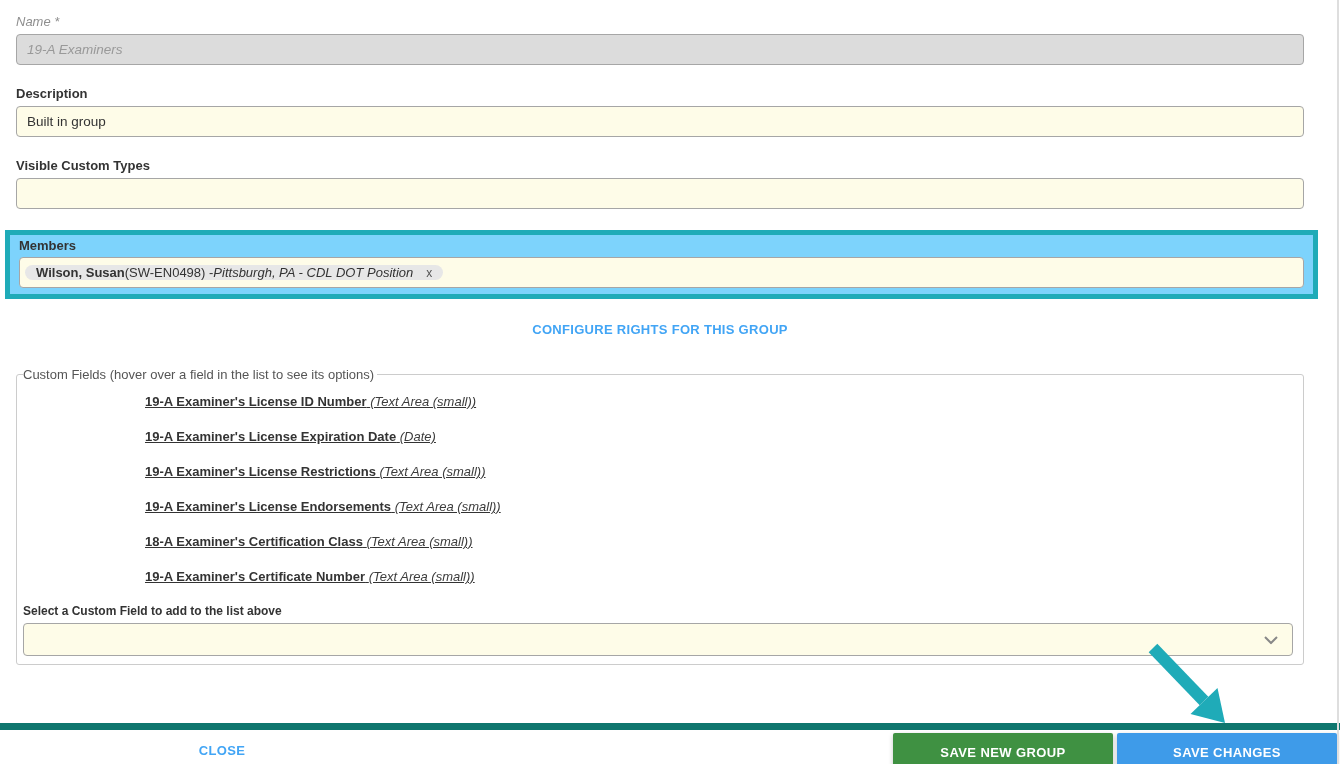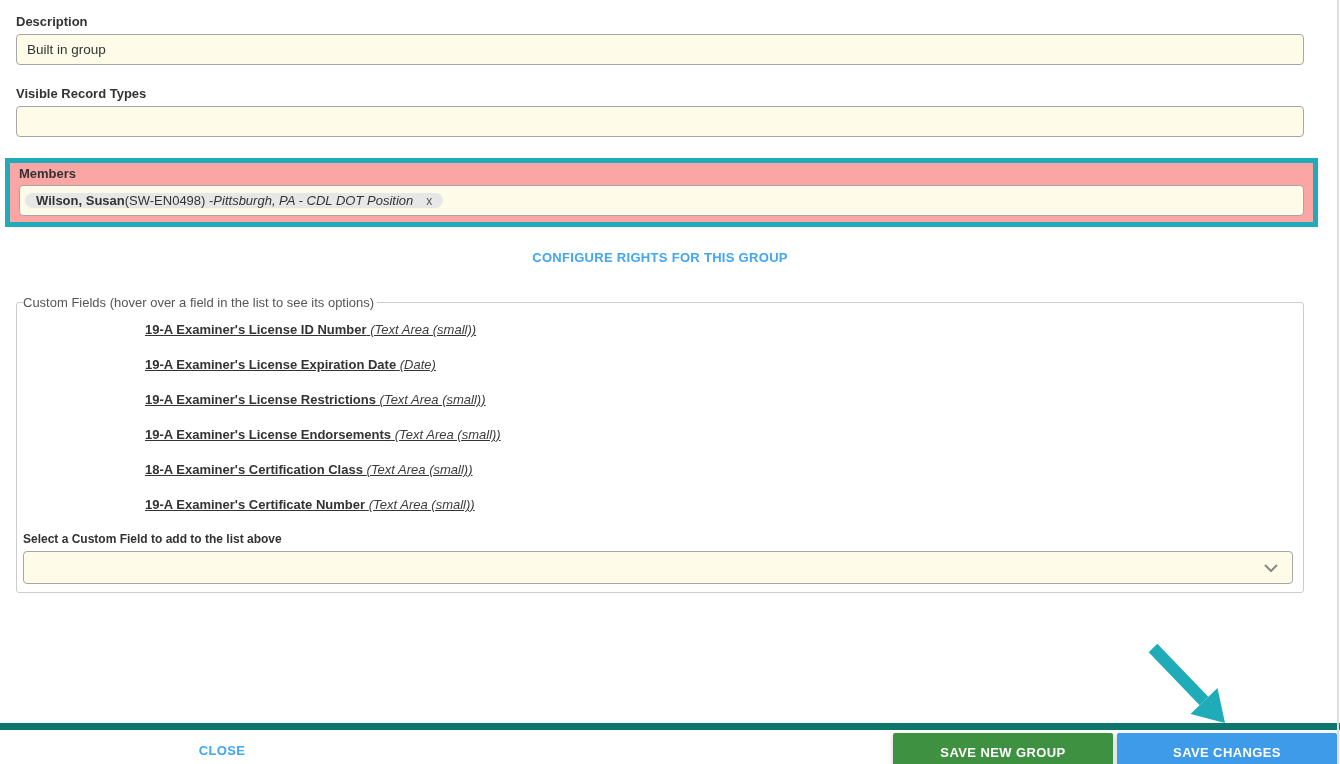--- a/index.html
+++ b/index.html
@@ -43,21 +43,21 @@
     background: #dcdcdc;
     color: #999;
     font-style: italic;
   }
 
   
   .members-box {
     margin: 20px -14px 21px -11px;
     border: 5px solid var(--teal, #1fabb8);
     padding: 3px 9px 6px 9px;
-    background: #fca5a5;
+    background: #7dd3fc;
   }
   .members-box .form-label { margin-bottom: 4px; }
   .chip-input {
     width: 100%;
     min-height: 31px;
     border: 1px solid #a6a6a6;
     border-radius: 4px;
     background: var(--input-yellow, #fefce8);
     display: flex;
     align-items: center;
@@ -192,28 +192,32 @@
     top: 0; bottom: 0; right: 1px;
     width: 2px;
     background: #dedede;
   }
 </style>
 </head>
 <body>
 
 <div class="page">
 
+  <div class="form-group">
+    <label class="form-label muted">Name *</label>
+    <input class="text-input disabled" type="text" disabled="" value="19-A Examiners" style="">
+  </div>
 
   <div class="form-group">
     <label class="form-label">Description</label>
     <input class="text-input" type="text" value="Built in group" style="">
   </div>
 
   <div class="form-group">
-    <label class="form-label">Visible Record Types</label>
+    <label class="form-label">Visible Custom Types</label>
     <input class="text-input" type="text" value="" style="">
   </div>
 
   <div class="members-box">
     <label class="form-label">Members</label>
     <div class="chip-input">
       <span class="chip">
         <span class="c-name">Wilson, Susan</span>
           <span class="c-id"> (SW-EN0498) - </span>
           <span class="c-detail">Pittsburgh, PA - CDL DOT Position</span>

